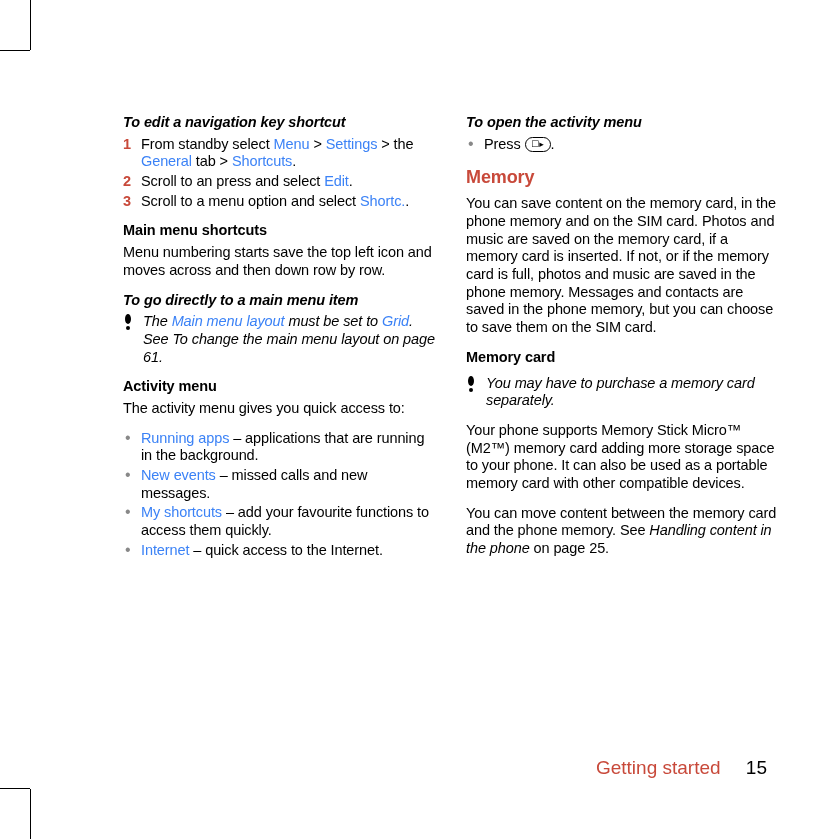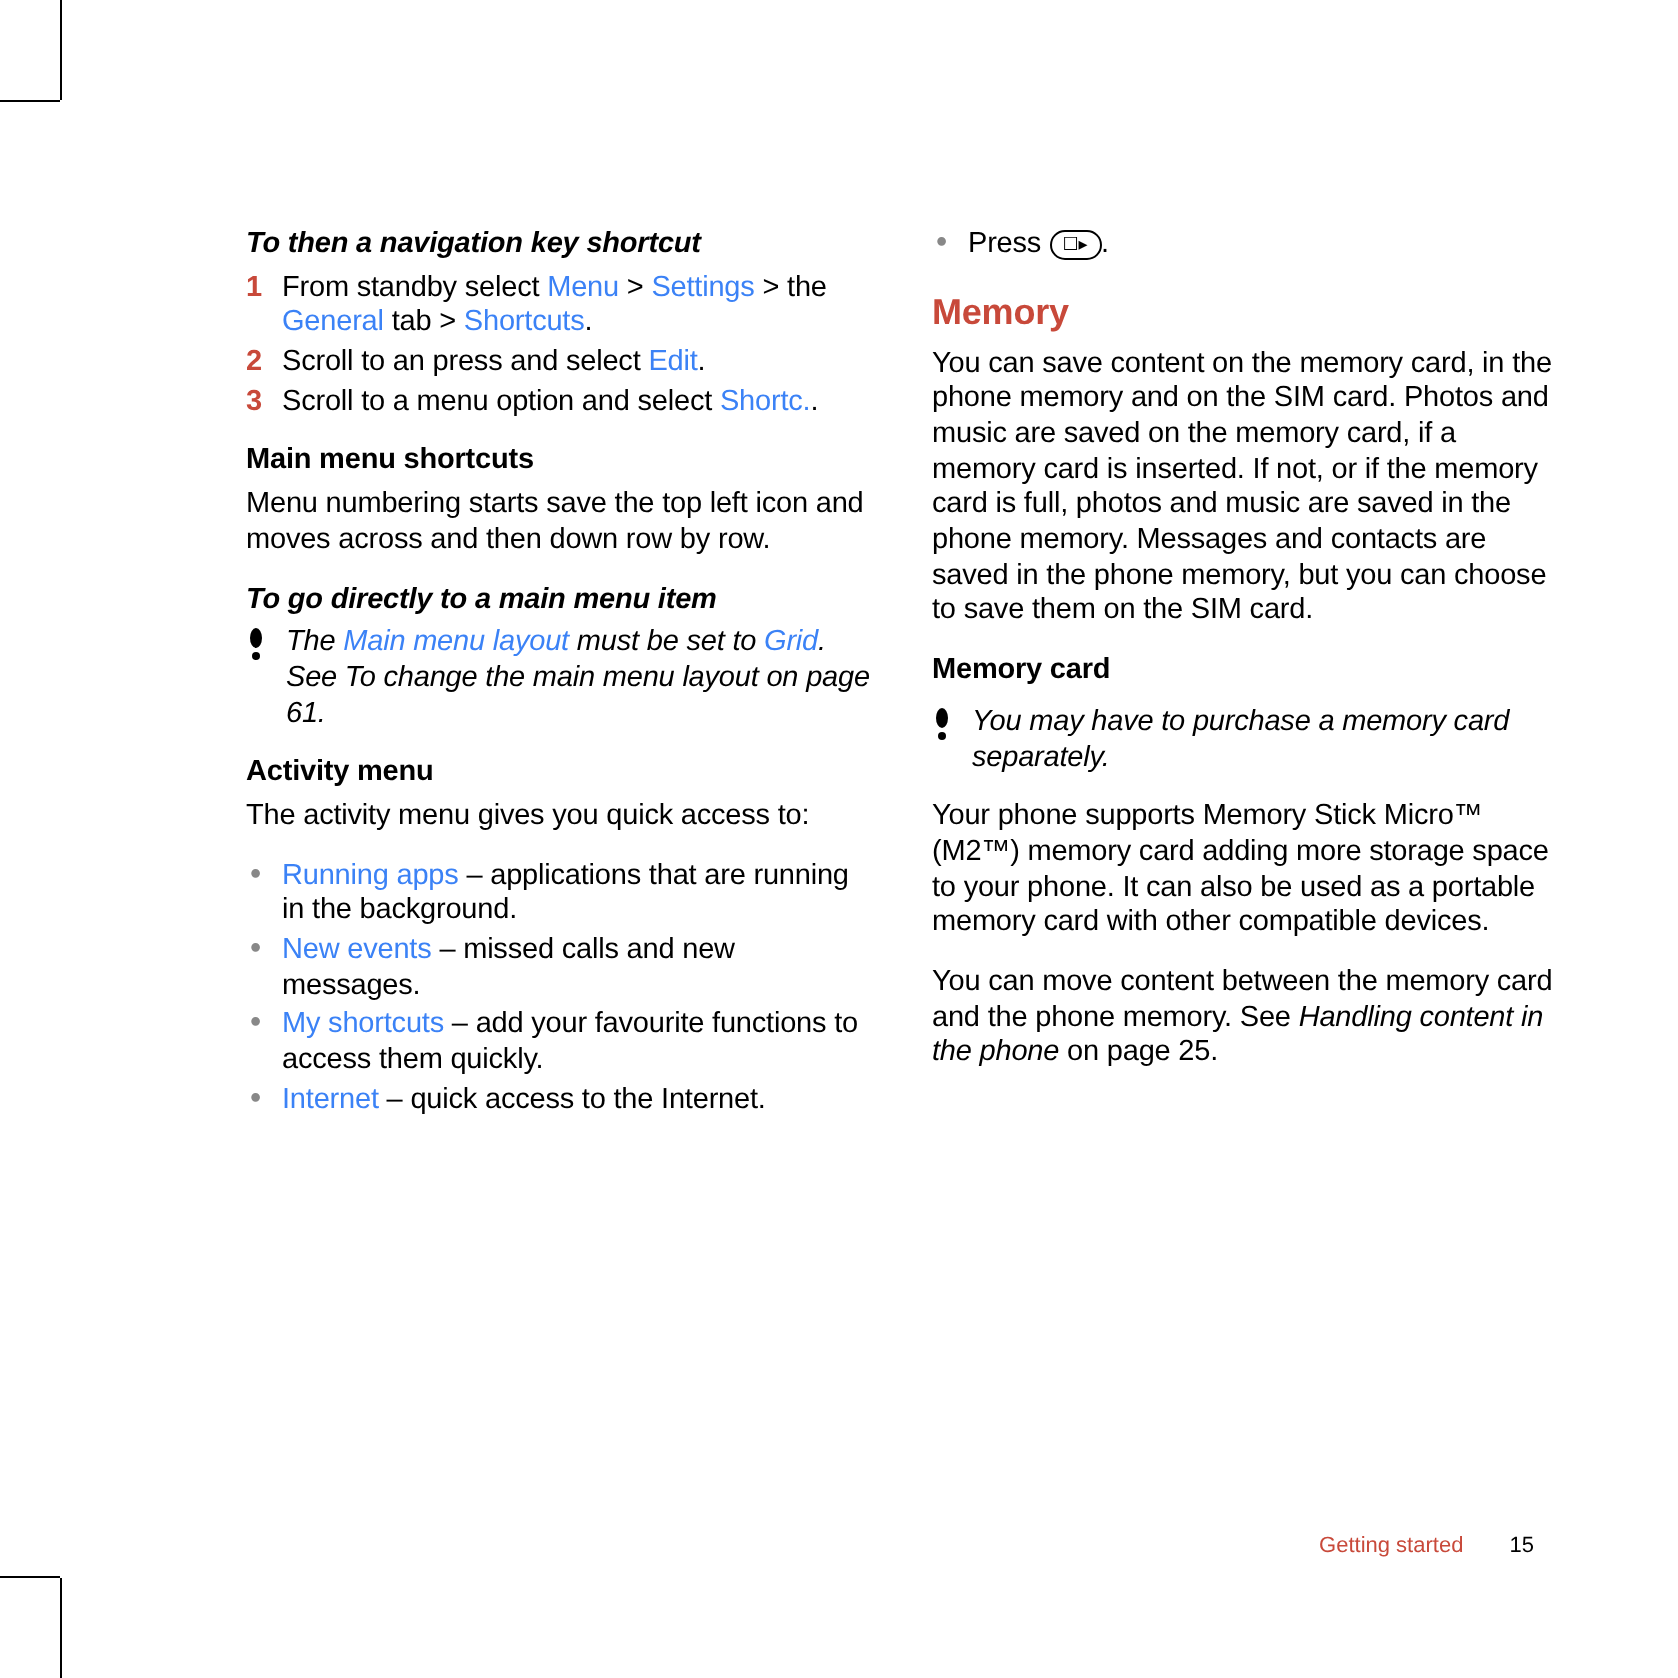--- a/index.html
+++ b/index.html
@@ -52,38 +52,38 @@
     border: 1px solid #000;
     border-radius: 8px;
     font-size: 9px;
     font-family: Arial, sans-serif;
     vertical-align: middle;
     line-height: 1;
     background: #fff;
     font-style: normal;
   }
 
-  .footer { position: absolute; bottom: 60px; right: 72px; font-size: 11px; }
+  .footer { position: absolute; bottom: 60px; right: 72px; font-size: 19px; }
   .footer .section { color: #c8493a; margin-right: 20px; }
 </style>
 </head>
 <body>
 
 <div class="page">
 
   <div class="crop tl-h"></div>
   <div class="crop tl-v"></div>
   <div class="crop bl-h"></div>
   <div class="crop bl-v"></div>
 
   <div class="cols">
 
     <div class="col">
 
-      <div class="h-italic">To then a navigation key shortcut</div>
+      <div class="h-italic">To edit a navigation key shortcut</div>
       <ol class="steps">
         <li>
           <span class="num">1</span>
           <span>
             <span>From standby select </span><span class="accent">Menu</span><span> &gt; </span><span class="accent">Settings</span><span> &gt; the </span><span class="accent">General</span><span> tab &gt; </span><span class="accent">Shortcuts</span><span>.</span>
           </span>
         </li>
         <li>
           <span class="num">2</span>
           <span>
@@ -126,20 +126,21 @@
         <li><span class="accent">Running apps</span><span> – applications that are running in the background.</span></li>
         <li><span class="accent">New events</span><span> – missed calls and new messages.</span></li>
         <li><span class="accent">My shortcuts</span><span> – add your favourite functions to access them quickly.</span></li>
         <li><span class="accent">Internet</span><span> – quick access to the Internet.</span></li>
       </ul>
 
     </div>
 
     <div class="col">
 
+      <div class="h-italic">To open the activity menu</div>
       <ul class="bullets block">
         <li>
           <span>Press </span><span class="key">☐▸</span><span>.</span>
         </li>
       </ul>
 
       <div class="h-color">Memory</div>
       <p class="block">You can save content on the memory card, in the phone memory and on the SIM card. Photos and music are saved on the memory card, if a memory card is inserted. If not, or if the memory card is full, photos and music are saved in the phone memory. Messages and contacts are saved in the phone memory, but you can choose to save them on the SIM card.</p>
 
       <div class="h-bold block" style="margin-bottom:8px">Memory card</div>

